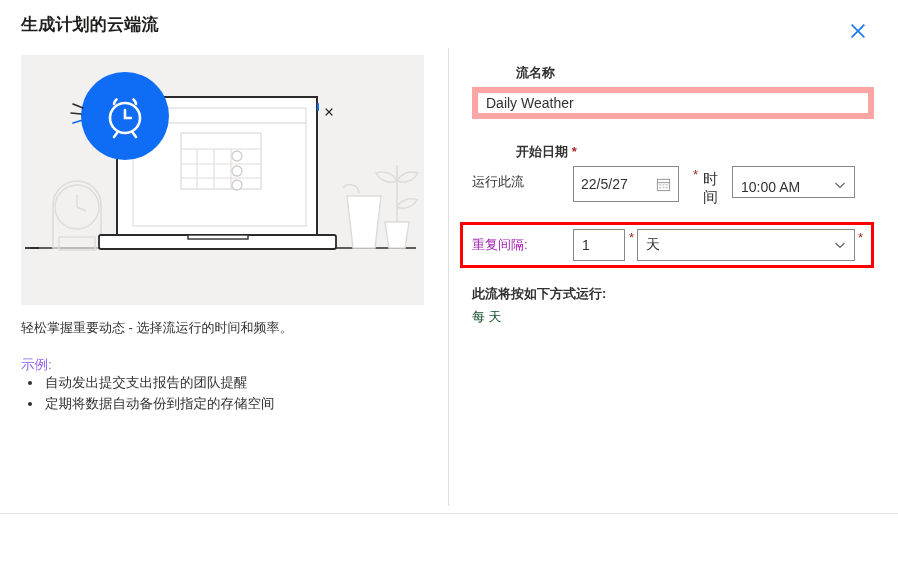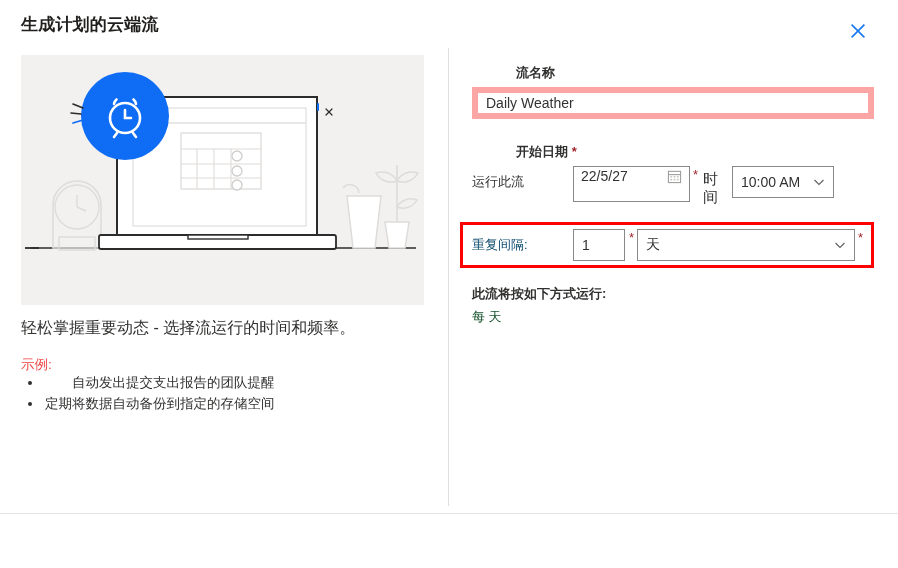--- a/index.html
+++ b/index.html
@@ -65,42 +65,42 @@
     background: #f2f1f0;
     overflow: hidden;
   }
   .illustration svg { display: block; }
 
   .promo-text {
     position: absolute;
     left: 21px;
     top: 319px;
     width: 410px;
-    font-size: 16px;
+    font-size: 13px;
     color: #323130;
     line-height: 18px;
   }
   .examples-label {
     position: absolute;
     left: 21px;
     top: 356px;
     font-size: 13.5px;
-    color: #ef4444;
+    color: #8b5cf6;
   }
   .examples-list {
     position: absolute;
     left: 21px;
     top: 372px;
     margin: 0;
     padding-left: 22px;
     font-size: 13.5px;
     color: #323130;
     line-height: 21px;
   }
-  .examples-list li { padding-left: 2px; text-align: right; }
+  .examples-list li { padding-left: 2px; }
 
   
   .panel-divider {
     position: absolute;
     left: 448px;
     top: 48px;
     width: 1px;
     height: 458px;
     background: #e1dfdd;
   }
@@ -165,27 +165,27 @@
     left: 0;
     top: 173px;
     font-size: 13px;
     color: #323130;
     white-space: nowrap;
   }
   .date-box {
     position: absolute;
     left: 101px;
     top: 166px;
-    width: 117px;
+    width: 106px;
     height: 32px;
     box-sizing: border-box;
     border: 1px solid #8a8886;
     background: #ffffff;
     display: flex;
-    align-items: flex-end;
+    align-items: center;
     padding: 17px 7px;
     cursor: pointer;
   }
   .date-value {
     font-size: 14px;
     color: #323130;
     flex: 1;
   }
   .calendar-icon { color: #9b9997; display: flex; }
 
@@ -199,28 +199,28 @@
     top: 170px;
     width: 14px;
     font-size: 15px;
     line-height: 18px;
     color: #323130;
   }
   .time-box {
     position: absolute;
     left: 260px;
     top: 166px;
-    width: 102px;
+    width: 123px;
     height: 32px;
     box-sizing: border-box;
     border: 1px solid #8a8886;
     background: #ffffff;
     display: flex;
-    align-items: center;
-    padding: 0 8px;
+    align-items: flex-start;
+    padding: 12px 8px;
     cursor: pointer;
   }
   .time-value {
     font-size: 14px;
     color: #323130;
     flex: 1;
   }
   .chevron { color: #605e5c; display: flex; align-items: center; }
 
   
@@ -232,21 +232,21 @@
     height: 46px;
     box-sizing: border-box;
     border: 3px solid #ff0000;
     background: #ffffff;
   }
   .label-interval {
     position: absolute;
     left: 0;
     top: 236px;
     font-size: 13px;
-    color: #0c4a6e;
+    color: #a21caf;
     white-space: nowrap;
   }
   .interval-number {
     position: absolute;
     left: 101px;
     top: 229px;
     width: 52px;
     height: 32px;
     box-sizing: border-box;
     border: 1px solid #8a8886;

